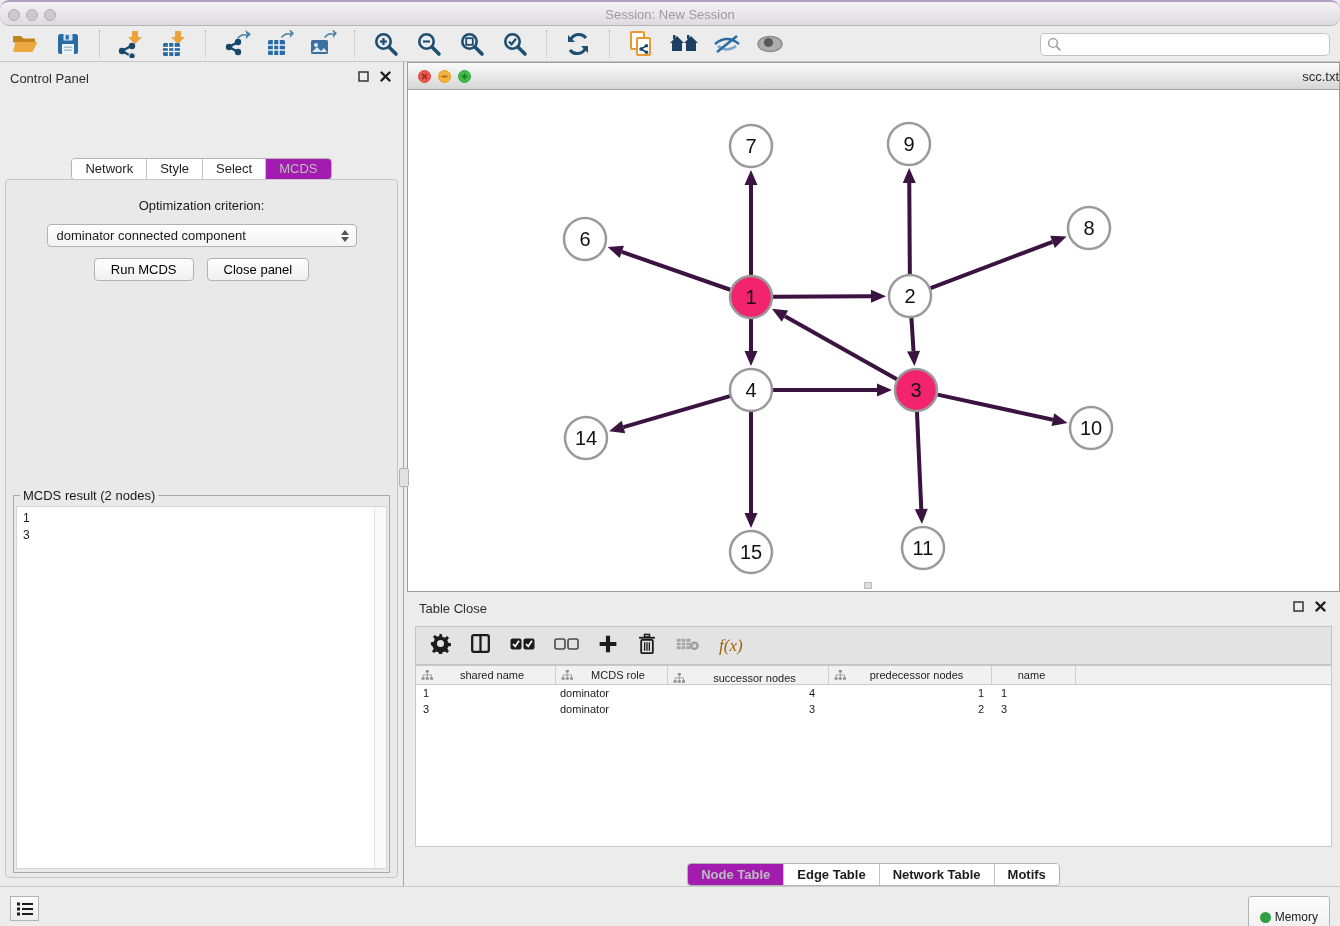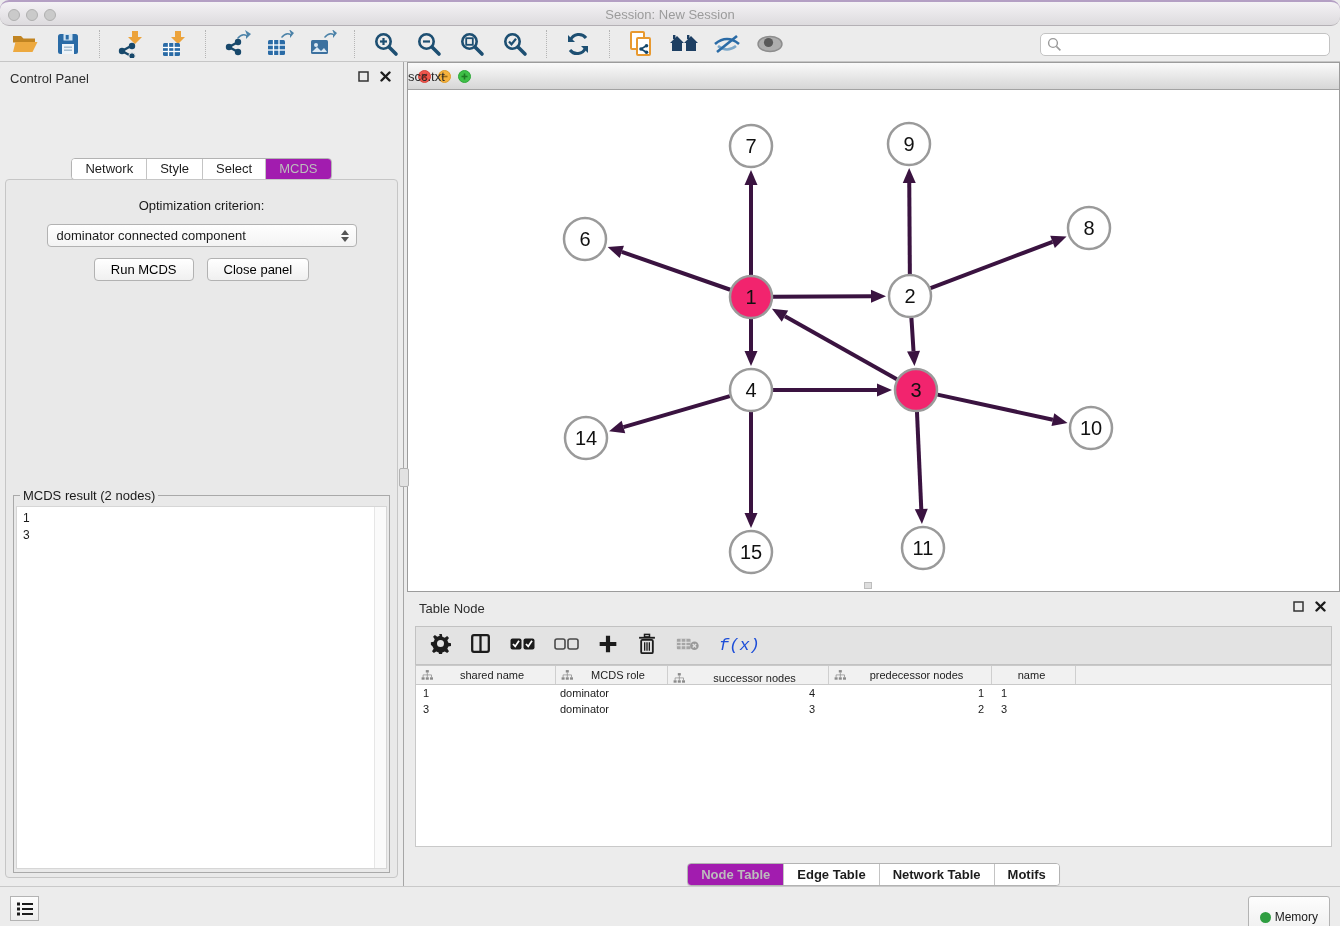--- a/index.html
+++ b/index.html
@@ -70,34 +70,34 @@
     font-size:12px; line-height:17px; }
   .result-scroll { position:absolute; right:0; top:0; bottom:0; width:12px; background:#fafafa;
     border-left:1px solid #e6e6e6; }
   .v-grip { position:absolute; right:-6px; top:406px; width:10px; height:19px;
     background:#e2e2e2; border:1px solid #b2b2b2; border-radius:2px; z-index:6; }
   
   .net-window { position:absolute; left:407px; top:62px; width:933px; height:530px;
     border:1px solid #9c9c9c; background:#fff; }
   .net-titlebar { position:relative; height:27px; background:linear-gradient(#fafafa,#d6d6d6);
     border-bottom:1px solid #a2a2a2; }
-  .net-title { position:absolute; left:0; right:0; top:6px; text-align:left; font-size:13px; color:#2b2b2b; }
+  .net-title { position:absolute; left:0; right:0; top:6px; text-align:right; font-size:13px; color:#2b2b2b; }
   .traffic { position:absolute; left:10px; top:7px; display:flex; gap:7px; }
   .tdot { width:13px; height:13px; border-radius:50%; display:flex; align-items:center; justify-content:center; }
   .tdot.red { background:#ee564d; border:1px solid #d8453c; }
   .tdot.yellow { background:#f6b23d; border:1px solid #dd9c2a; }
   .tdot.green { background:#3fbf47; border:1px solid #2ea838; }
   .net-canvas { position:relative; width:931px; height:501px; background:#fff; }
   .h-grip { position:absolute; left:456px; bottom:2px; width:8px; height:7px;
     background:#dedede; border:1px solid #bdbdbd; }
   
   .table-panel { position:absolute; left:407px; top:592px; width:933px; height:294px; background:#ececec; }
   .tp-toolbar { position:absolute; left:8px; right:8px; top:34px; height:39px; background:#e3e3e3;
     border:1px solid #c2c2c2; display:flex; align-items:center; gap:19px; padding:0 14px; }
-  .fx { font-family:Liberation Mono, monospace; font-style:italic; font-size:17px; color:#1d4ed8; }
+  .fx { font-family:Liberation Serif, serif; font-style:italic; font-size:17px; color:#a16207; }
   .tp-table { position:absolute; left:8px; right:8px; top:73px; height:182px; background:#fff;
     border:1px solid #c9c9c9; font-size:11px; }
   .thead { display:flex; height:19px; background:#f1f1f1; border-bottom:1px solid #c9c9c9; }
   .th { display:flex; align-items:center; border-right:1px solid #cfcfcf; position:relative; }
   .th .lbl { flex:1; text-align:center; padding-right:4px; color:#1c1c1c; }
   .th svg { margin-left:5px; }
   .trow { display:flex; height:16px; align-items:center; }
   .td { overflow:hidden; white-space:nowrap; }
   .c0 { width:140px; } .c1 { width:112px; } .c2 { width:161px;align-items:flex-end; } .c3 { width:163px; } .c4 { width:84px; }
   .cf { flex:1; border-right:none !important; }
@@ -421,21 +421,21 @@
           <text x="343" y="469" text-anchor="middle" font-size="20" font-family="&quot;Liberation Sans&quot;, sans-serif" fill="#111">15</text>
           <circle cx="515" cy="458" r="21" fill="#ffffff" stroke="#9a9a9a" stroke-width="2.5"></circle>
           <text x="515" y="465" text-anchor="middle" font-size="20" font-family="&quot;Liberation Sans&quot;, sans-serif" fill="#111">11</text>
         </svg>
       <div class="h-grip"></div>
     </div>
   </div>
 
   <div class="table-panel">
     <div class="panel-header">
-      <span class="panel-title" style="left:12px">Table Node</span>
+      <span class="panel-title" style="left:12px">Table Close</span>
       <span class="winbtns" style="right:14px">
         <svg width="11" height="11" viewBox="0 0 11 11">
             <rect x="1" y="1" width="9" height="9" fill="none" stroke="#333" stroke-width="1.5"></rect>
           </svg>
         <svg width="11" height="11" viewBox="0 0 11 11">
             <g stroke="#1c1c1c" stroke-width="2.4" stroke-linecap="round">
               <line x1="1.5" y1="1.5" x2="9.5" y2="9.5"></line>
               <line x1="9.5" y1="1.5" x2="1.5" y2="9.5"></line>
             </g>
           </svg>

